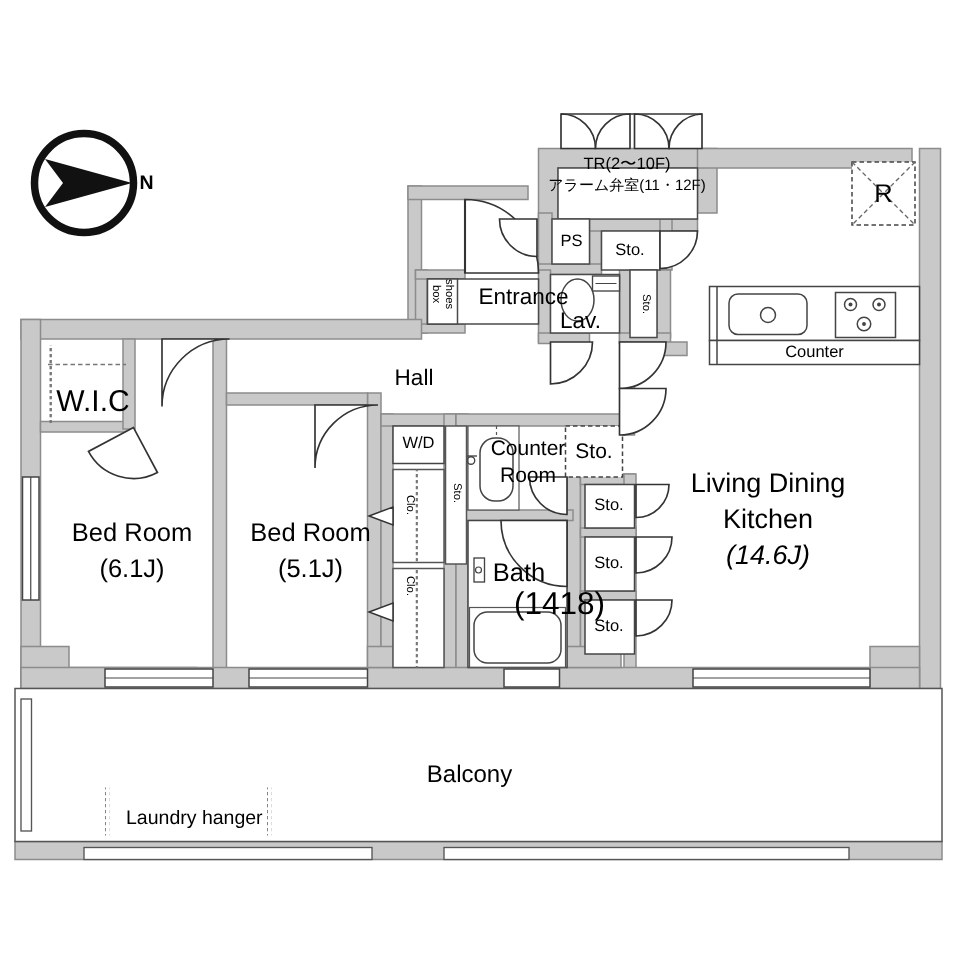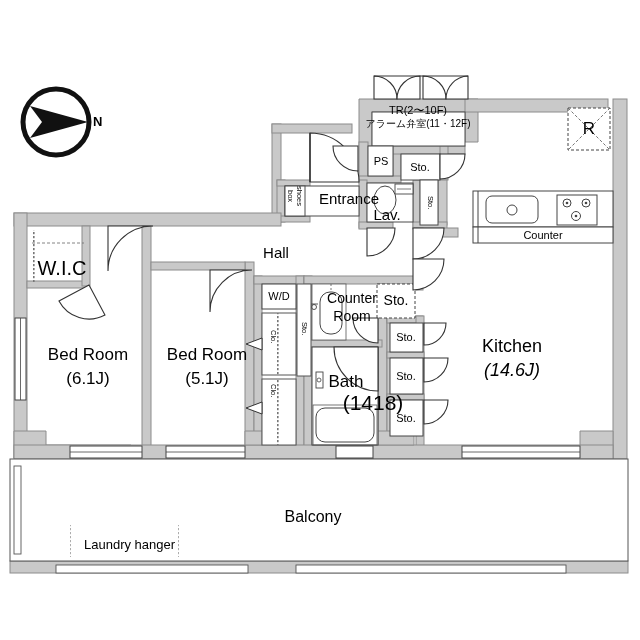--- a/index.html
+++ b/index.html
@@ -294,19 +294,20 @@
   <div class="lbl ctr" style="left:352px;top:317px;font-size:14px;">Room</div>
   <div class="lbl ctr" style="left:396px;top:301px;font-size:14px;">Sto.</div>
 
   <div class="lbl ctr" style="left:346px;top:382px;font-size:17px;">Bath</div>
   <div class="lbl ctr" style="left:349px;top:403px;font-size:21px;margin-left:24px;">(1418)</div>
 
   <div class="lbl small ctr" style="left:406px;top:337px;">Sto.</div>
   <div class="lbl small ctr" style="left:406px;top:376px;">Sto.</div>
   <div class="lbl small ctr" style="left:406px;top:418px;">Sto.</div>
 
+  <div class="lbl room-name big ctr" style="left:512px;top:322px;">Living Dining</div>
   <div class="lbl room-name big ctr" style="left:512px;top:346px;">Kitchen</div>
   <div class="lbl room-name big ctr" style="left:512px;top:370px;font-style:italic;">(14.6J)</div>
 
   <div class="lbl ctr" style="left:313px;top:517px;font-size:16px;">Balcony</div>
   <div class="lbl tiny" style="left:84px;top:538px;">Laundry hanger</div>
 
 </div>
 
 </body></html>

